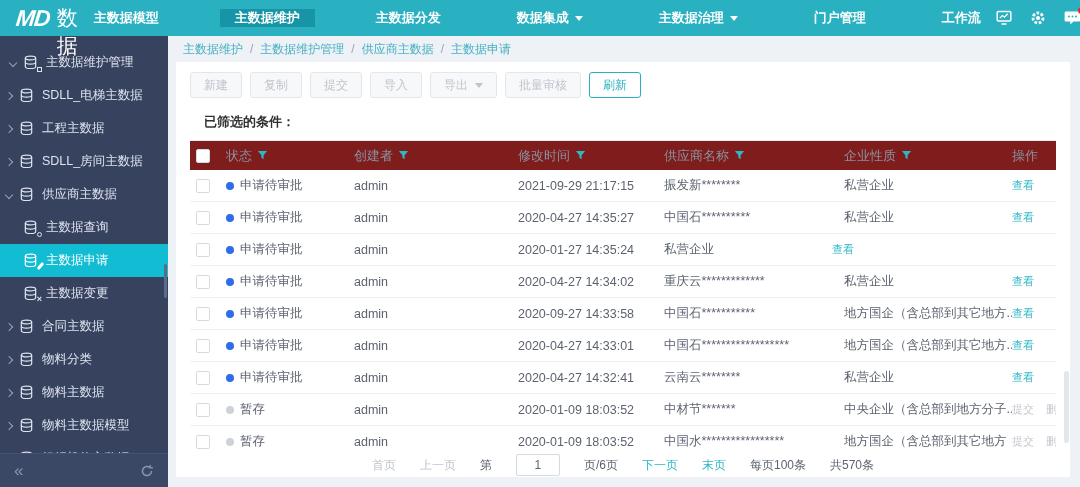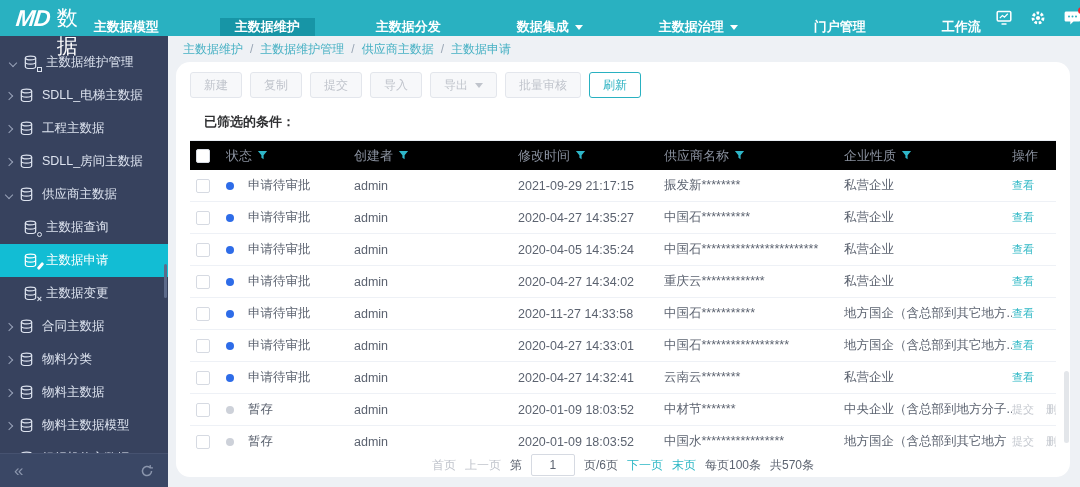--- a/index.html
+++ b/index.html
@@ -5,21 +5,21 @@
   * { margin:0; padding:0; box-sizing:border-box; }
   html,body { width:1080px; height:487px; overflow:hidden; }
   body { font-family:"Liberation Sans","DejaVu Sans",sans-serif; background:#eef1f5; position:relative; }
   .screen { position:absolute; inset:0; width:1080px; height:487px; }
 
   
   .topbar { position:absolute; top:0; left:0; right:0; height:36px; background:#29b1c1; display:flex; align-items:stretch; z-index:5; }
   .logo { width:168px; display:flex; align-items:center; padding-left:16px; color:#fff; }
   .logo-mark { font-style:italic; font-weight:bold; font-size:23px; letter-spacing:-1px; transform:skewX(-6deg); }
   .logo-text { font-size:21px; margin-left:7px; letter-spacing:1px; }
-  .topnav { display:flex; align-items:flex-end;gap:46px; }
+  .topnav { display:flex; align-items:center;gap:46px; }
   .nav-item { display:flex; align-items:center; padding:0 15px; color:#fff; font-size:13px; font-weight:bold; cursor:pointer; white-space:nowrap; }
   .nav-item.active { background:#1795a6; }
   .caret { display:inline-block; width:0; height:0; border-left:4px solid transparent; border-right:4px solid transparent; border-top:5px solid currentColor; margin-left:6px; }
   .topbar-right { margin-left:auto; display:flex; align-items:center; gap:17px; padding-right:16px; }
   .tb-icon { position:relative; width:17px; height:17px; display:flex; align-items:center; justify-content:center; cursor:pointer; }
   .tb-icon svg { display:block; }
   .tb-badge { position:absolute; top:-3px; right:-4px; width:7px; height:7px; border-radius:50%; background:#f5222d; }
   .user-chip { display:flex; align-items:center; gap:6px; color:#fff; font-size:12.5px; cursor:pointer; }
   .user-caret { display:inline-block; width:6px; height:6px; border-right:1.5px solid #fff; border-bottom:1.5px solid #fff; transform:rotate(45deg) translateY(-2px); }
 
@@ -43,52 +43,52 @@
   .side-footer { position:absolute; left:0; right:0; bottom:0; height:34px; background:#3a4765; border-top:1px solid #465270; display:flex; align-items:center; justify-content:space-between; padding:0 14px; color:#8italic; color:#8b96ad; }
   .side-footer .fbtn { cursor:pointer; display:flex; align-items:center; color:#8b96ad; }
   .side-footer .laquo { font-size:17px; letter-spacing:-2px; }
   .side-scroll { position:absolute; right:1px; top:228px; width:3px; height:34px; border-radius:2px; background:#5c6a8a; }
 
   
   .main { position:absolute; top:36px; left:168px; right:0; bottom:0; display:flex; flex-direction:column; background:#eef1f5; }
   .breadcrumb { height:26px; display:flex; align-items:center; padding-left:15px; font-size:12px; gap:7px; }
   .breadcrumb .bc { color:#48b1c4; cursor:pointer; }
   .breadcrumb .sep { color:#9aa6b5; }
-  .card { flex:1; background:#fff; margin:0 10px 10px 8px; position:relative; overflow:hidden; padding:10px 14px 0 14px;border-radius:14px; }
+  .card { flex:1; background:#fff; margin:0 10px 10px 8px; position:relative; overflow:hidden; padding:10px 14px 0 14px; }
 
   .toolbar { display:flex; gap:8px; }
   .btn { height:26px; padding:0 13px; font-size:12px; border-radius:3px; display:flex; align-items:center; cursor:pointer; background:#f7f8fa; border:1px solid #e3e6ec; color:#c0c4cc; }
   .btn.primary { background:#fff; border:1px solid #29b1c1; color:#29b1c1; }
   .btn .caret { border-top-color:#c0c4cc; margin-left:7px; }
 
   .filter-label { margin:15px 0 0 14px; font-size:13px; font-weight:bold; color:#303133; }
 
   .table { margin-top:9px; }
   .trow { display:flex; align-items:center; }
-  .thead { height:30px; background:#000000; border-top:1px solid #e9edf3; }
+  .thead { height:30px; background:#7f1d1d; border-top:1px solid #e9edf3; }
   .tbody-wrap { height:279px; overflow:hidden; }
   .tb-row { height:32px; border-bottom:1px solid #eef1f6; }
   .cell { display:flex; align-items:center; font-size:12.5px; color:#5c6370; white-space:nowrap; overflow:hidden; }
   .c0 { width:36px; padding-left:6px; }
-  .c1 { width:128px; gap:14px; }
+  .c1 { width:128px; gap:6px; }
   .c2 { width:164px; }
   .c3 { width:146px; }
   .c4 { width:180px; }
   .c5 { width:168px; }
   .c6 { flex:1; gap:12px; }
   .th { color:#8a919f; font-size:13px; gap:5px; }
   .checkbox { width:14px; height:14px; border:1px solid #d6dae2; border-radius:2px; background:#fff; cursor:pointer; flex:0 0 auto; }
   .dot { width:8px; height:8px; border-radius:50%; flex:0 0 auto; }
   .dot.pending { background:#2e6ce8; }
   .dot.draft { background:#cdd1d9; }
   .funnel { cursor:pointer; display:flex; }
   .link { color:#2db7c5; font-size:11px; cursor:pointer; }
   .link.disabled { color:#c3c7ce; }
 
-  .pagination { height:32px; display:flex; align-items:center; justify-content:center; gap:9px; font-size:12px; color:#5c6370; }
+  .pagination { height:32px; display:flex; align-items:center; justify-content:center; gap:24px; font-size:12px; color:#5c6370; }
   .pg-muted { color:#c0c4cc; cursor:default; }
   .pg-link { color:#2db7c5; cursor:pointer; }
   .pg-input { width:44px; height:22px; border:1px solid #d6dae2; border-radius:2px; text-align:center; font-size:12px; color:#5c6370; font-family:inherit; }
   .main-scroll { position:absolute; right:1px; bottom:34px; width:5px; height:72px; border-radius:3px; background:#e3e6ea; }
 </style>
 </head>
 <body>
 
 <div class="screen">
 
@@ -456,22 +456,21 @@
             </div>
             <div class="trow tb-row">
               <div class="cell c0">
                 <span class="checkbox"></span>
               </div>
               <div class="cell c1">
                 <span class="dot pending"></span>
                 <span>申请待审批</span>
               </div>
               <div class="cell c2">admin</div>
-              <div class="cell c3">2020-04-05 14:35:24</div>
-              <div class="cell c4">中国石************************</div>
+              <div class="cell c3">2020-01-27 14:35:24</div>
               <div class="cell c5">私营企业</div>
               <div class="cell c6">
                 <span class="link">查看</span>
               </div>
             </div>
             <div class="trow tb-row">
               <div class="cell c0">
                 <span class="checkbox"></span>
               </div>
               <div class="cell c1">
@@ -488,21 +487,21 @@
             </div>
             <div class="trow tb-row">
               <div class="cell c0">
                 <span class="checkbox"></span>
               </div>
               <div class="cell c1">
                 <span class="dot pending"></span>
                 <span>申请待审批</span>
               </div>
               <div class="cell c2">admin</div>
-              <div class="cell c3">2020-11-27 14:33:58</div>
+              <div class="cell c3">2020-09-27 14:33:58</div>
               <div class="cell c4">中国石***********</div>
               <div class="cell c5">地方国企（含总部到其它地方...</div>
               <div class="cell c6">
                 <span class="link">查看</span>
               </div>
             </div>
             <div class="trow tb-row">
               <div class="cell c0">
                 <span class="checkbox"></span>
               </div>

